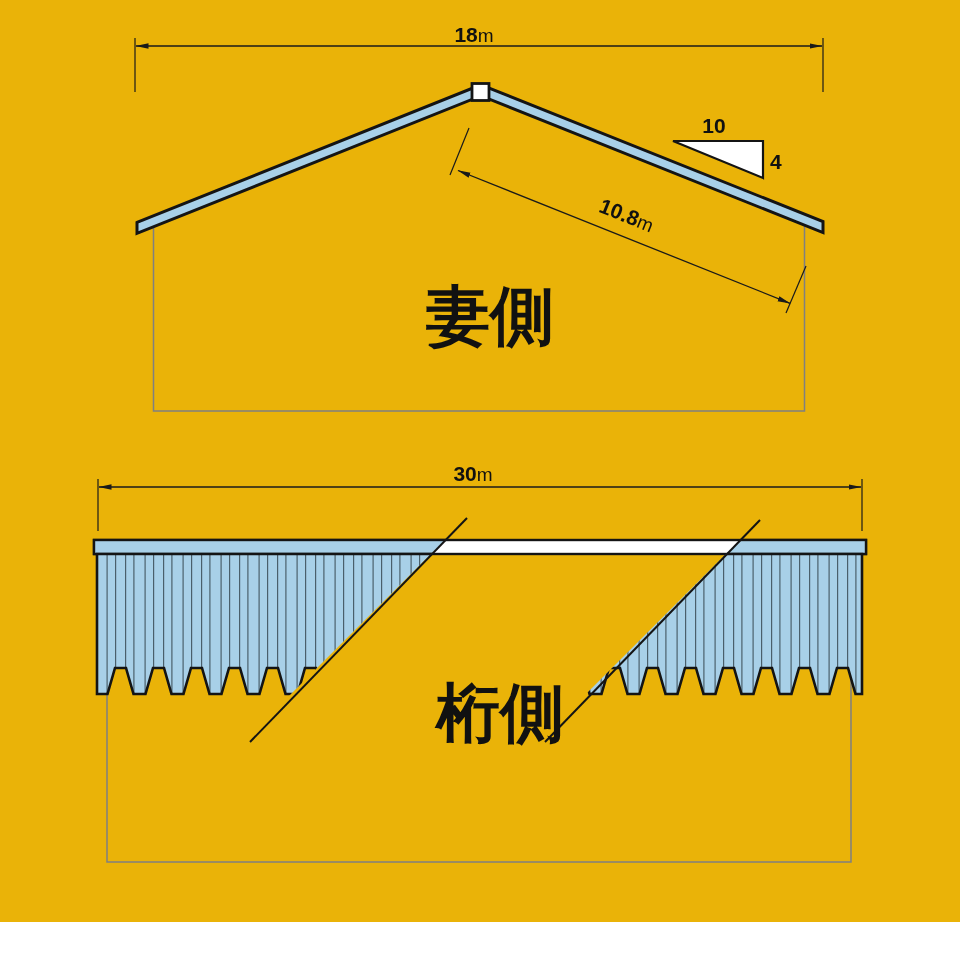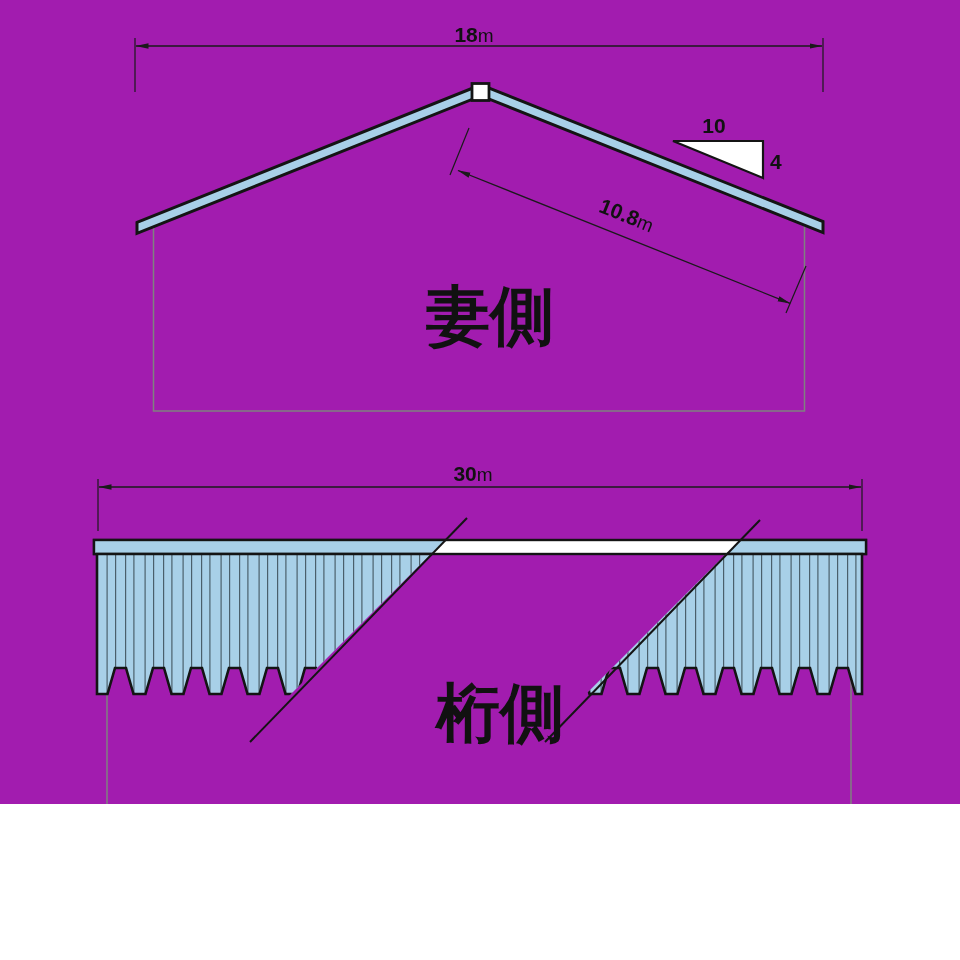--- a/index.html
+++ b/index.html
@@ -1,16 +1,16 @@
 <!DOCTYPE html>
 <html style="--panel_blue: #a8d0e8; --outline: #141414; --wall_gray: #808080; --rib_gray: #4a5f6b; --dim_line: #1a1a1a;"><head>
 <meta charset="utf-8">
 <style>
   html,body{margin:0;padding:0;background:#fff;}
-  .canvas{position:relative;width:960px;height:804px;background:#a21caf;overflow:hidden;
+  .canvas{position:relative;width:960px;height:922px;background:#eab308;overflow:hidden;
           font-family:"Liberation Sans","DejaVu Sans",sans-serif;}
   svg{position:absolute;left:0;top:0;}
   
   .dim-line{stroke:var(--dim_line,#1a1a1a);stroke-width:1.3;fill:none;}
   .ext-line{stroke:var(--dim_line,#1a1a1a);stroke-width:1.2;fill:none;}
   .arrow{fill:var(--dim_line,#1a1a1a);stroke:none;}
   .panel{fill:var(--panel_blue,#a8d0e8);stroke:var(--outline,#141414);stroke-width:3;stroke-linejoin:miter;}
   .ridge{fill:#ffffff;stroke:var(--outline,#141414);stroke-width:2.8;}
   .wall{fill:none;stroke:var(--wall_gray,#808080);stroke-width:1.5;}
   .tri{fill:#ffffff;stroke:var(--outline,#141414);stroke-width:2.2;stroke-linejoin:miter;}

